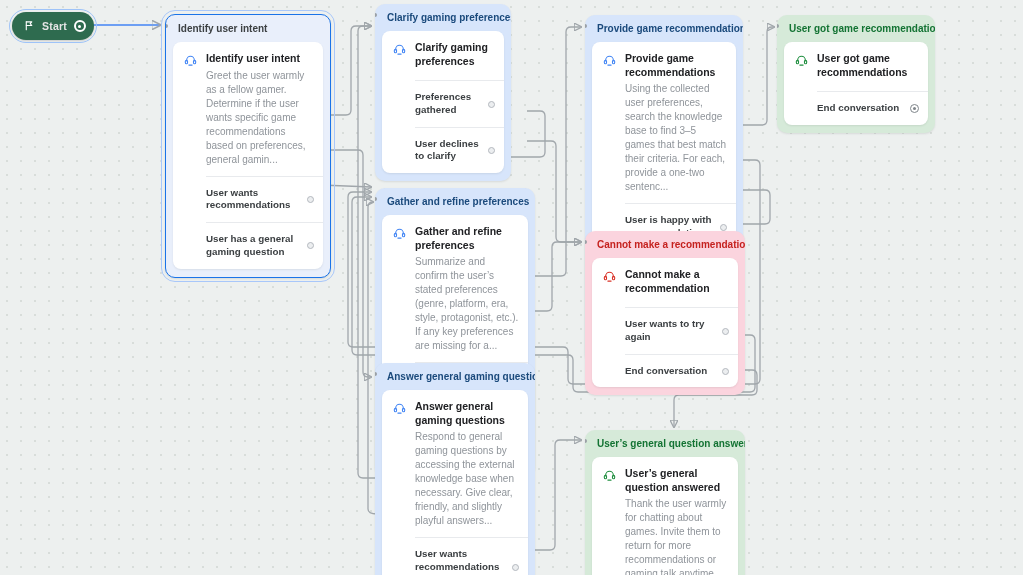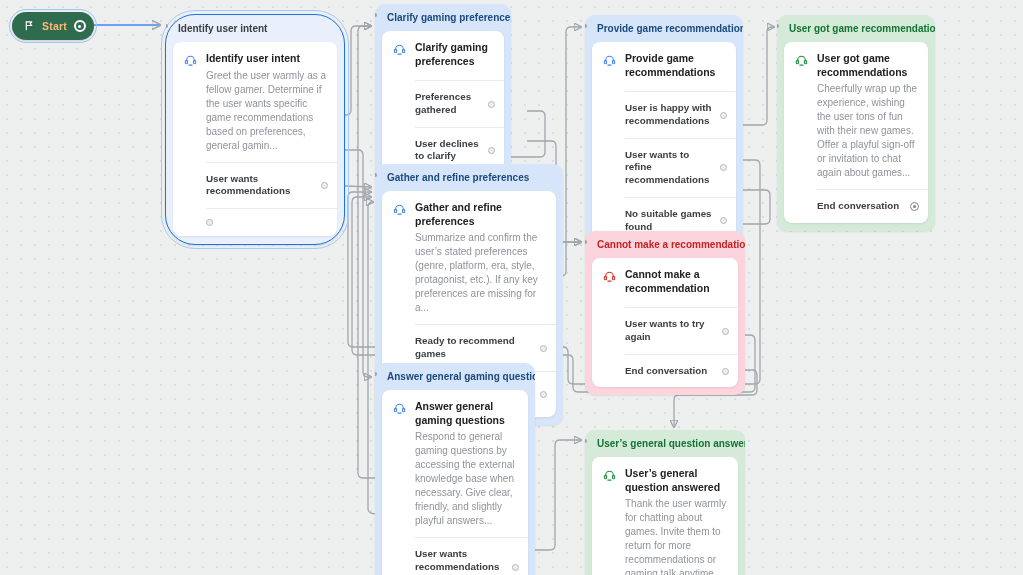--- a/index.html
+++ b/index.html
@@ -12,21 +12,21 @@
     position:relative;
   }
   .edges{ position:absolute; left:0; top:0; width:1023px; height:575px; z-index:0; }
   .edges path{ fill:none; stroke:#a0a6ab; stroke-width:1.3; }
   .edges path.blue{ stroke:#4285f4; stroke-width:1.6; }
 
   
   .start-pill{
     position:absolute; left:12px; top:12px; z-index:2;
     display:flex; align-items:center; gap:7px;
-    background:#2e6b4f; color:#fdba74;
+    background:#2e6b4f; color:#e5e5e5;
     border-radius:14px; padding:5px 8px 5px 12px;
     outline:1.6px solid #9ec3f8; outline-offset:2px;
     box-shadow:0 1px 2px rgba(0,0,0,.15);
   }
   .start-pill .label{ font-size:10.5px; font-weight:700; letter-spacing:.2px; }
   .start-port{
     width:12px; height:12px; border-radius:50%;
     border:2px solid #fff; background:#2e6b4f; position:relative;
   }
   .start-port::after{
@@ -129,21 +129,21 @@
   <span>
     <svg viewBox="0 0 24 24" width="11" height="11" fill="none" stroke="#ffffff" stroke-width="2.4" stroke-linecap="round" stroke-linejoin="round">
       <path d="M5 21 V4"></path>
         <path d="M5 4 h12 l-3.5 4 3.5 4 H5"></path>
     </svg>
   </span>
   <span class="label">Start</span>
   <span class="start-port"></span>
 </div>
 
-<div class="node selected" style="left:165px; top:14px; width:180px;border-radius:30px;">
+<div class="node selected" style="left:165px; top:14px; width:166px;">
   <div class="node-header">
     <span class="in-port"></span>
     <span>Identify user intent</span>
   </div>
   <div class="card">
     <div class="card-head">
       <span class="agent-icon">
         <svg viewBox="0 0 24 24" width="13" height="13" fill="none" stroke="currentColor" stroke-width="2" stroke-linecap="round">
           <path d="M5 13 v-2 a7 7 0 0 1 14 0 v2"></path>
           <rect x="2.5" y="11.5" width="4" height="6.5" rx="2"></rect>
@@ -154,20 +154,21 @@
       <div>
         <div class="card-title">Identify user intent</div>
         <div class="card-desc">Greet the user warmly as a fellow gamer. Determine if the user wants specific game recommendations based on preferences, general gamin...</div>
       </div>
     </div>
     <div class="outcome">
       <span class="outcome-label">User wants recommendations</span>
       <span class="out-port"></span>
     </div>
     <div class="outcome">
+      <span class="outcome-label">User has a general gaming question</span>
       <span class="out-port"></span>
     </div>
   </div>
 </div>
 
 <div class="node blue" style="left:375px; top:4px; width:136px;">
   <div class="node-header">
     <span class="in-port"></span>
     <span>Clarify gaming preferences</span>
   </div>
@@ -206,20 +207,21 @@
       <span class="agent-icon">
         <svg viewBox="0 0 24 24" width="13" height="13" fill="none" stroke="currentColor" stroke-width="2" stroke-linecap="round">
           <path d="M5 13 v-2 a7 7 0 0 1 14 0 v2"></path>
           <rect x="2.5" y="11.5" width="4" height="6.5" rx="2"></rect>
           <rect x="17.5" y="11.5" width="4" height="6.5" rx="2"></rect>
           <path d="M9 20.5 h6"></path>
         </svg>
       </span>
       <div>
         <div class="card-title">Provide game recommendations</div>
+        <div class="card-desc">Using the collected user preferences, search the knowledge base to find 3–5 games that best match their criteria. For each, provide a one-two sentenc...</div>
       </div>
     </div>
     <div class="outcome">
       <span class="outcome-label">User is happy with recommendations</span>
       <span class="out-port"></span>
     </div>
     <div class="outcome">
       <span class="outcome-label">User wants to refine recommendations</span>
       <span class="out-port"></span>
     </div>
@@ -240,31 +242,30 @@
       <span class="agent-icon">
         <svg viewBox="0 0 24 24" width="13" height="13" fill="none" stroke="currentColor" stroke-width="2" stroke-linecap="round">
           <path d="M5 13 v-2 a7 7 0 0 1 14 0 v2"></path>
           <rect x="2.5" y="11.5" width="4" height="6.5" rx="2"></rect>
           <rect x="17.5" y="11.5" width="4" height="6.5" rx="2"></rect>
           <path d="M9 20.5 h6"></path>
         </svg>
       </span>
       <div>
         <div class="card-title">User got game recommendations</div>
-        <div class="card-desc">Cheerfully wrap up the experience, wishing the user tons of fun with their new games. Offer a playful sign-off or invitation to chat again about games...</div>
       </div>
     </div>
     <div class="outcome">
       <span class="outcome-label">End conversation</span>
       <span class="end-port"></span>
     </div>
   </div>
 </div>
 
-<div class="node blue" style="left:375px; top:164px; width:188px;">
+<div class="node blue" style="left:375px; top:188px; width:160px;">
   <div class="node-header">
     <span class="in-port"></span>
     <span>Gather and refine preferences</span>
   </div>
   <div class="card">
     <div class="card-head">
       <span class="agent-icon">
         <svg viewBox="0 0 24 24" width="13" height="13" fill="none" stroke="currentColor" stroke-width="2" stroke-linecap="round">
           <path d="M5 13 v-2 a7 7 0 0 1 14 0 v2"></path>
           <rect x="2.5" y="11.5" width="4" height="6.5" rx="2"></rect>

